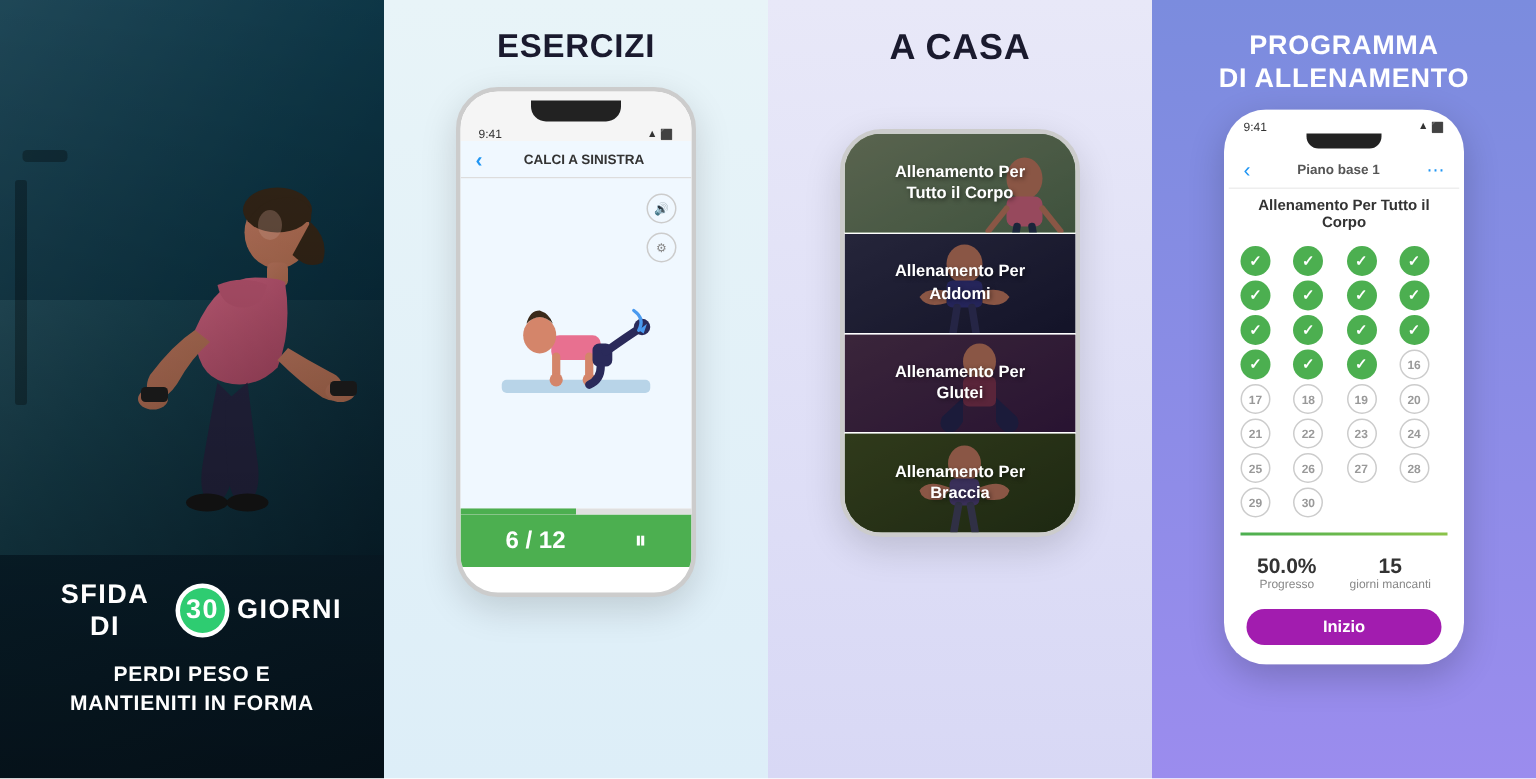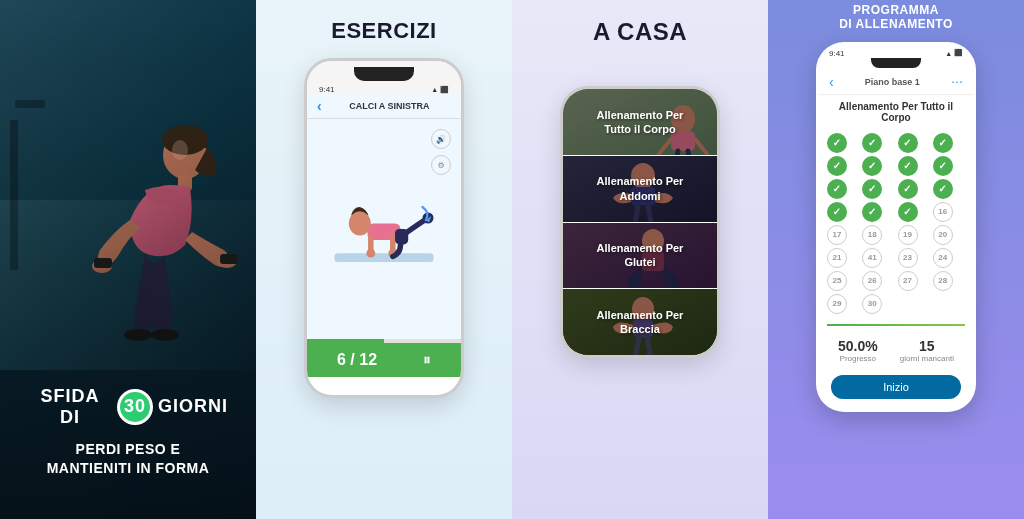--- a/index.html
+++ b/index.html
@@ -247,25 +247,25 @@
     .panel-4 {
       width: 256px;
       height: 519px;
       background: linear-gradient(180deg, #7b8cde 0%, #9b8cee 100%);
       flex-shrink: 0;
       display: flex;
       flex-direction: column;
       align-items: center;
     }
     .panel-4-title {
-      font-size: 12px;
+      font-size: 18px;
       font-weight: 800;
       color: #fff;
       text-align: center;
-      padding: 3px 10px 10px;
+      padding: 20px 10px 10px;
       line-height: 1.2;
       letter-spacing: 0.5px;
     }
     .panel-4-phone {
       width: 160px;
       height: 370px;
       background: #fff;
       border-radius: 28px;
       border: 3px solid rgba(255,255,255,0.5);
       overflow: hidden;
@@ -339,27 +339,27 @@
       font-size: 14px;
       font-weight: 800;
       color: #333;
     }
     .p4-stat-label {
       font-size: 8px;
       color: #888;
     }
     .p4-start-btn {
       margin: 6px 12px;
-      background: #0369a1;
+      background: #a21caf;
       color: #fff;
       border-radius: 15px;
       text-align: center;
       padding: 6px;
       font-size: 11px;
-      font-weight: 400;
+      font-weight: 700;
     }
 
     
     .status-icons {
       display: flex;
       gap: 2px;
       align-items: center;
       font-size: 7px;
     }
 
@@ -661,21 +661,21 @@
       <div class="cal-day done"></div>
       <div class="cal-day done"></div>
       <div class="cal-day done"></div>
       <div class="cal-day pending">16</div>
       <div class="cal-day pending">17</div>
       <div class="cal-day pending">18</div>
 
       <div class="cal-day pending">19</div>
       <div class="cal-day pending">20</div>
       <div class="cal-day pending">21</div>
-      <div class="cal-day pending">41</div>
+      <div class="cal-day pending">22</div>
       <div class="cal-day pending">23</div>
       <div class="cal-day pending">24</div>
 
       <div class="cal-day pending">25</div>
       <div class="cal-day pending">26</div>
       <div class="cal-day pending">27</div>
       <div class="cal-day pending">28</div>
       <div class="cal-day pending">29</div>
       <div class="cal-day pending">30</div>
     </div>

